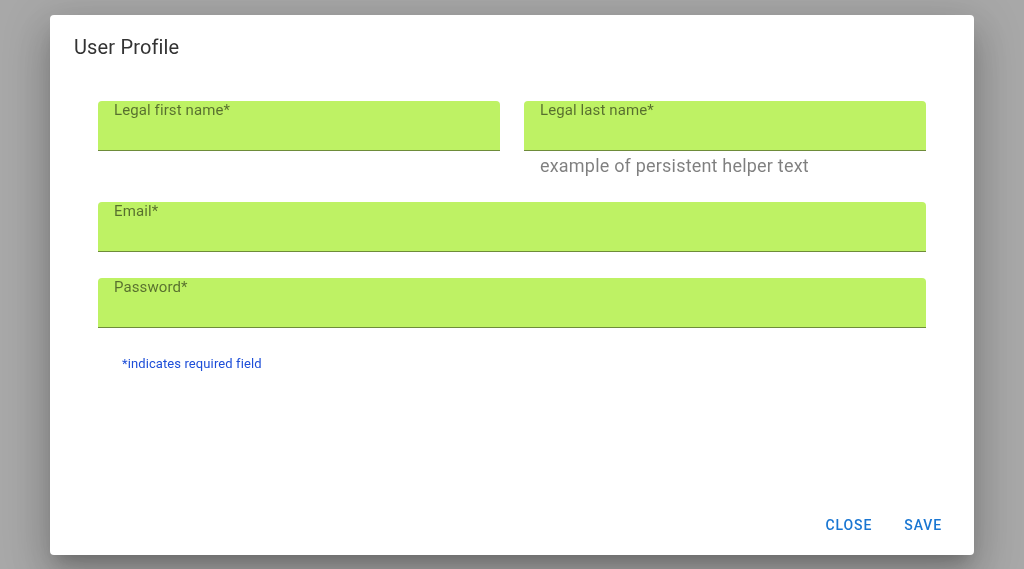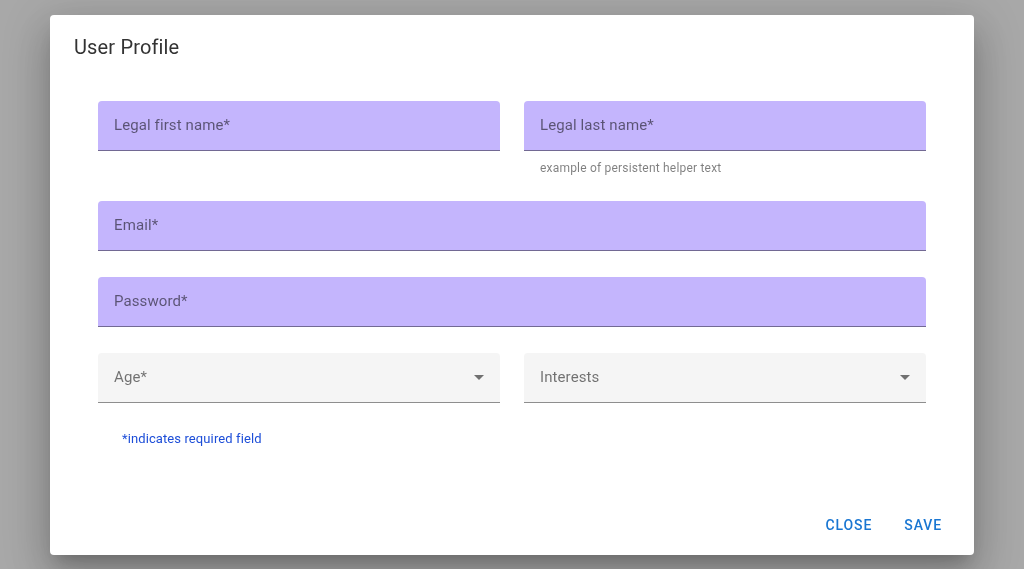--- a/index.html
+++ b/index.html
@@ -46,27 +46,27 @@
     .form-row:first-child {
       margin-top: 18px;
     }
     .field-wrap {
       flex: 1;
       display: flex;
       flex-direction: column;
     }
     .text-field {
       position: relative;
-      background: #c4b5fd;
+      background: #bef264;
       border-top-left-radius: 4px;
       border-top-right-radius: 4px;
       border-bottom: 1px solid rgba(0,0,0,0.42);
       height: 50px;
       display: flex;
-      align-items: center;
+      align-items: flex-start;
       padding: 0 16px;
       cursor: text;
     }
     .text-field .label {
       color: rgba(0,0,0,0.54);
       font-size: 15px;
       letter-spacing: 0.1px;
       pointer-events: none;
     }
     .select-field {
@@ -90,25 +90,24 @@
     }
     .dropdown-icon {
       width: 0;
       height: 0;
       border-left: 5px solid transparent;
       border-right: 5px solid transparent;
       border-top: 5px solid rgba(0,0,0,0.54);
       margin-right: 4px;
     }
     .helper-text {
-      font-size: 12px;
+      font-size: 18px;
       color: rgba(0,0,0,0.5);
       padding: 4px 16px 0 16px;
       letter-spacing: 0.2px;
-      margin-top: 6px;
     }
     .required-note {
       font-size: 13px;
       color: #1d4ed8;
       padding: 0 24px;
       margin-top: 28px;
       letter-spacing: 0.1px;
     }
     .dialog-actions {
       display: flex;
@@ -161,34 +160,20 @@
     </div>
 
     <div class="form-row">
       <div class="field-wrap">
         <div class="text-field">
           <span class="label">Password*</span>
         </div>
       </div>
     </div>
 
-    <div class="form-row">
-      <div class="field-wrap">
-        <div class="select-field">
-          <span class="label">Age*</span>
-          <span class="dropdown-icon"></span>
-        </div>
-      </div>
-      <div class="field-wrap">
-        <div class="select-field">
-          <span class="label">Interests</span>
-          <span class="dropdown-icon"></span>
-        </div>
-      </div>
-    </div>
 
     <div class="required-note">*indicates required field</div>
   </div>
 
   <div class="dialog-actions">
     <button class="btn">CLOSE</button>
     <button class="btn">SAVE</button>
   </div>
 </div>
 

